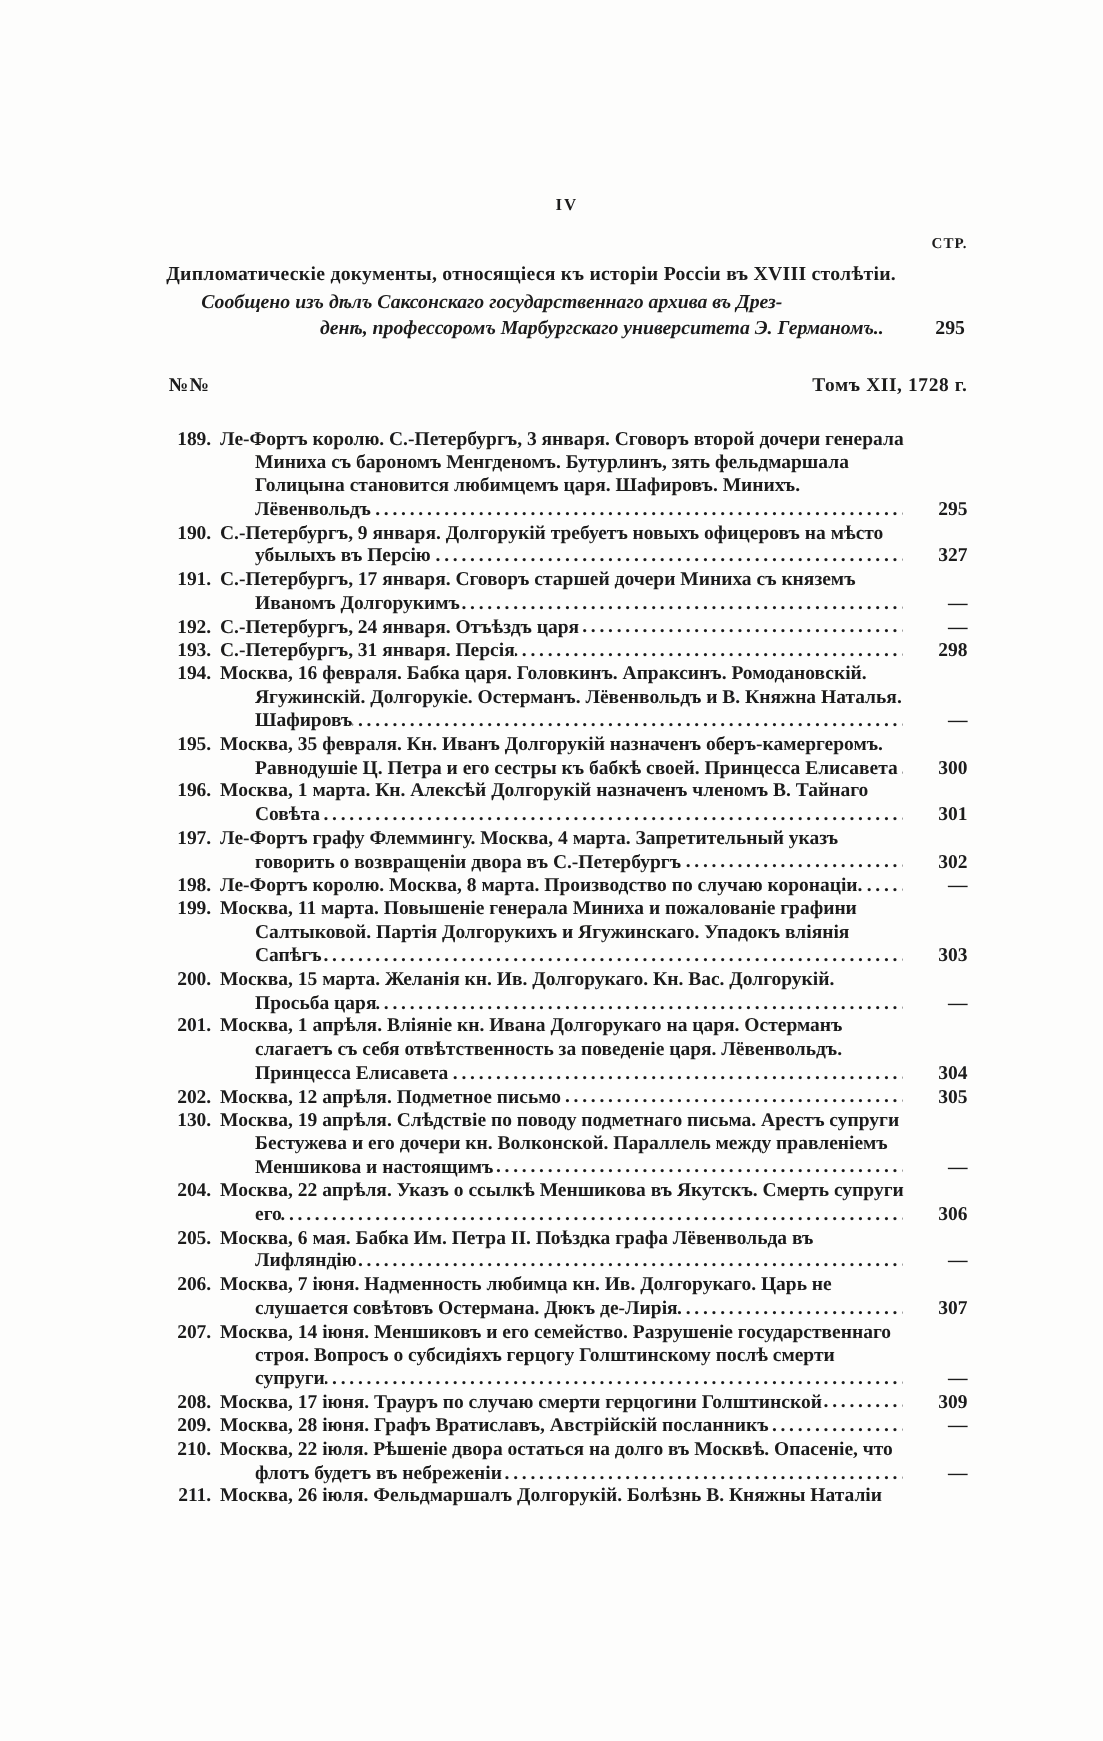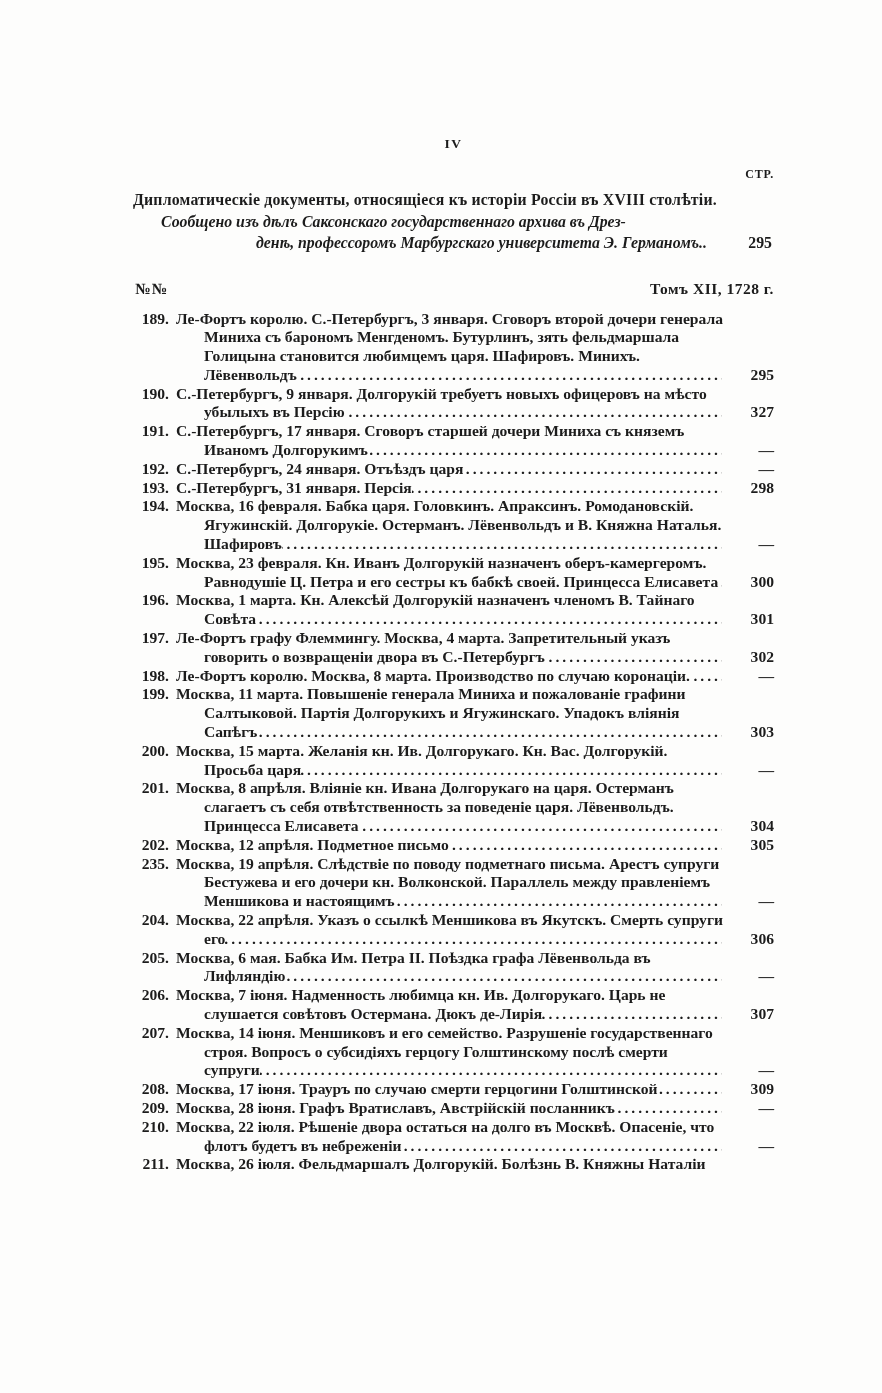--- a/index.html
+++ b/index.html
@@ -17,36 +17,37 @@
     position: relative;
     z-index: 0;
     width: 641px;
     margin-left: 133px;
     padding-top: 136px;
   }
   .folio {
     text-align: center;
     font-size: 13.5px;
     letter-spacing: 1.5px;
+    margin-top: 20px;
   }
   .col-header {
     text-align: right;
     font-size: 12px;
     letter-spacing: 0.8px;
     margin-top: 15px;
   }
   .heading { margin-top: 7px; font-size: 15.8px; line-height: 21.5px; }
   .h-title { letter-spacing: 0.2px; }
   .h-sub { font-style: italic; margin-left: 28px; position: relative; }
   .h-sub.l2 { margin-left: 56px; text-align: center; }
   .h-page { position: absolute; right: 2px; font-style: normal; }
   .section-row { position: relative; margin-top: 26px; font-size: 15.5px; }
   .nn-label { position: absolute; left: 2px; top: 0; letter-spacing: 1px; }
   .vol-title { text-align: right; letter-spacing: 0.5px; }
-  .entries { margin-top: 12px; font-size: 15.6px; line-height: 18.8px; }
+  .entries { margin-top: 25px; font-size: 15.6px; line-height: 18.8px; }
   .entry { display: flex; }
   .num { flex: none; width: 36px; text-align: right; }
   .body {
     flex: 1;
     margin-left: 7px;
     position: relative;
     padding-left: 28px;
     padding-right: 50px;
     text-indent: -28px;
   }
@@ -147,21 +148,21 @@
       <span class="leader"></span>
       <span class="text">Москва, 16 февраля. Бабка царя. Головкинъ. Апраксинъ. Ромодановскій. Ягужинскій. Долгорукіе. Остерманъ. Лёвенвольдъ и В. Княжна Наталья. Шафировъ</span>
       <span class="pg">—</span>
     </div>
   </div>
 
   <div class="entry">
     <span class="num">195.</span>
     <div class="body">
       <span class="leader"></span>
-      <span class="text">Москва, 23 февраля. Кн. Иванъ Долгорукій назначенъ оберъ-камергеромъ. Равнодушіе Ц. Петра и его сестры къ бабкѣ своей. Принцесса Елисавета</span>
+      <span class="text">Москва, 35 февраля. Кн. Иванъ Долгорукій назначенъ оберъ-камергеромъ. Равнодушіе Ц. Петра и его сестры къ бабкѣ своей. Принцесса Елисавета</span>
       <span class="pg">300</span>
     </div>
   </div>
 
   <div class="entry">
     <span class="num">196.</span>
     <div class="body">
       <span class="leader"></span>
       <span class="text">Москва, 1 марта. Кн. Алексѣй Долгорукій назначенъ членомъ В. Тайнаго Совѣта</span>
       <span class="pg">301</span>
@@ -201,36 +202,36 @@
       <span class="leader"></span>
       <span class="text">Москва, 15 марта. Желанія кн. Ив. Долгорукаго. Кн. Вас. Долгорукій. Просьба царя</span>
       <span class="pg">—</span>
     </div>
   </div>
 
   <div class="entry">
     <span class="num">201.</span>
     <div class="body">
       <span class="leader"></span>
-      <span class="text">Москва, 8 апрѣля. Вліяніе кн. Ивана Долгорукаго на царя. Остерманъ слагаетъ съ себя отвѣтственность за поведеніе царя. Лёвенвольдъ. Принцесса Елисавета</span>
+      <span class="text">Москва, 1 апрѣля. Вліяніе кн. Ивана Долгорукаго на царя. Остерманъ слагаетъ съ себя отвѣтственность за поведеніе царя. Лёвенвольдъ. Принцесса Елисавета</span>
       <span class="pg">304</span>
     </div>
   </div>
 
   <div class="entry">
     <span class="num">202.</span>
     <div class="body">
       <span class="leader"></span>
       <span class="text">Москва, 12 апрѣля. Подметное письмо</span>
       <span class="pg">305</span>
     </div>
   </div>
 
   <div class="entry">
-    <span class="num">235.</span>
+    <span class="num">130.</span>
     <div class="body">
       <span class="leader"></span>
       <span class="text">Москва, 19 апрѣля. Слѣдствіе по поводу подметнаго письма. Арестъ супруги Бестужева и его дочери кн. Волконской. Параллель между правленіемъ Меншикова и настоящимъ</span>
       <span class="pg">—</span>
     </div>
   </div>
 
   <div class="entry">
     <span class="num">204.</span>
     <div class="body">

